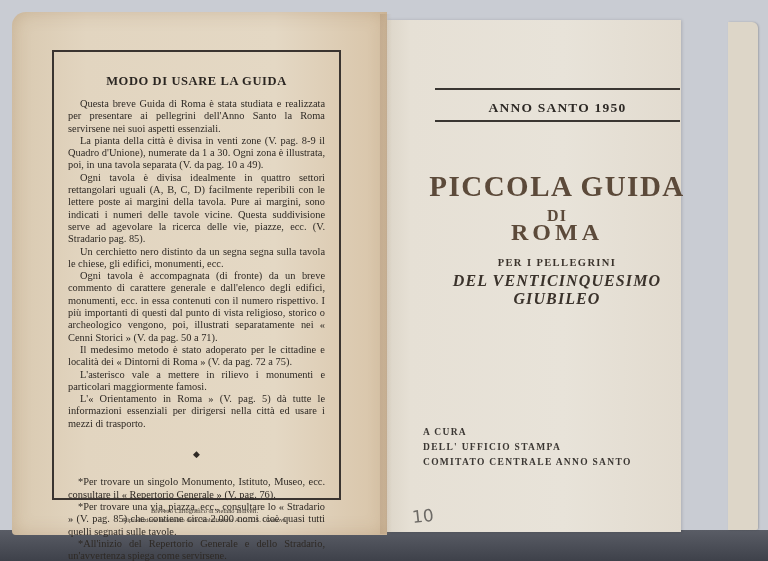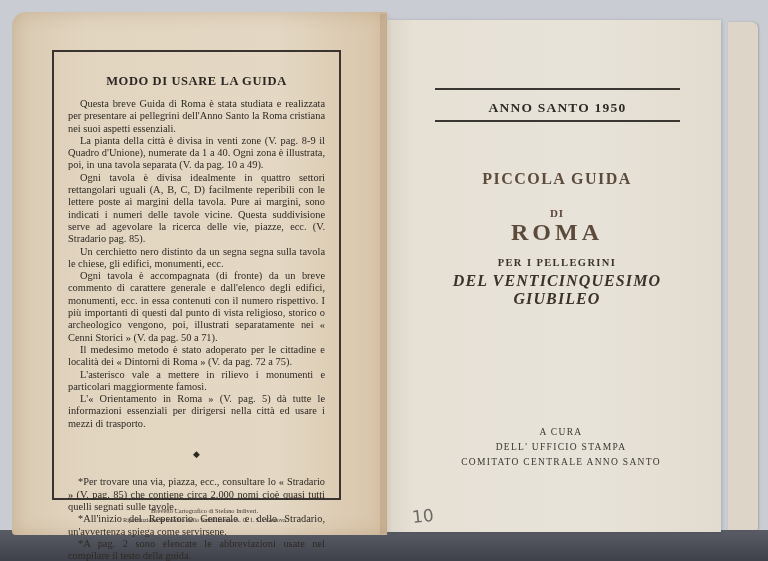--- a/index.html
+++ b/index.html
@@ -41,65 +41,66 @@
       position: absolute; left: 40px; top: 494px; width: 305px; text-align: center;
       font-size: 6.4px; line-height: 9px; color: #3c3630;
     }
     
     .right-underpage {
       position: absolute; left: 728px; top: 22px; width: 30px; height: 508px;
       background: #ddd6c8; border-radius: 0 6px 2px 0;
       box-shadow: 1px 0 2px rgba(0,0,0,0.2);
     }
     .right-page {
-      position: absolute; left: 387px; top: 20px; width: 334px; height: 512px;
+      position: absolute; left: 387px; top: 20px; width: 294px; height: 512px;
       background: linear-gradient(90deg, #ddd6c9 0%, #e6e0d5 8%, #e8e3d9 60%, #e2dbcf 100%);
       box-shadow: 1px 0 3px rgba(0,0,0,0.15);
     }
     .rule { position: absolute; left: 48px; width: 245px; height: 2px; background: #3a3632; }
     .anno {
       position: absolute; left: 48px; width: 245px; top: 80px; text-align: center;
       font-size: 13.5px; font-weight: bold; letter-spacing: 1.2px; color: #2e2a26;
     }
     .title-block { position: absolute; left: 20px; width: 300px; text-align: center; color: #5c4a3a; }
-    .t1 { top: 150px; font-size: 16px; font-weight: bold; letter-spacing: 1.5px; }
-    .t2 { top: 187px; font-size: 11px; font-weight: bold; letter-spacing: 1px; }
+    .t1 { top: 150px; font-size: 29px; font-weight: bold; letter-spacing: 1.5px; }
+    .t2 { top: 187px; font-size: 16px; font-weight: bold; letter-spacing: 1px; }
     .t3 { top: 199px; font-size: 24px; font-weight: bold; letter-spacing: 4px; }
     .t4 { top: 237px; font-size: 10.5px; font-weight: bold; letter-spacing: 1.4px; color: #3a322b; }
     .t5 { top: 252px; font-size: 16px; font-weight: bold; font-style: italic; letter-spacing: 1.1px; color: #3a322b; }
-    .credit { position: absolute; left: 24px; width: 300px; text-align: center; font-size: 9.5px; font-weight: normal; letter-spacing: 1.3px; color: #3a3632; }
+    .credit { position: absolute; left: 36px; width: 300px; text-align: left; font-size: 9.5px; font-weight: bold; letter-spacing: 1.3px; color: #3a3632; }
     .c1 { top: 407px; } .c2 { top: 422px; } .c3 { top: 437px; }
     .handwritten {
       position: absolute; left: 412px; top: 506px; font-family: "DejaVu Sans", sans-serif;
       font-size: 17px; color: #6d6a66; transform: rotate(-6deg);
     }
     .spine {
       position: absolute; left: 380px; top: 14px; width: 12px; height: 520px;
       background: linear-gradient(90deg, rgba(150,120,90,0.25), rgba(255,255,255,0));
     }
   </style>
 </head>
 <body>
 
 <div class="bottom-shadow"></div>
 
 <div class="left-page">
   <div class="frame">
     <div class="left-heading">MODO DI USARE LA GUIDA</div>
     <div class="instructions">
-      <p>Questa breve Guida di Roma è stata studiata e realizzata per presentare ai pellegrini dell'Anno Santo la Roma cristiana nei suoi aspetti essenziali.</p>
-      <p>La pianta della città è divisa in venti zone (V. pag. 8-9 il Quadro d'Unione), numerate da 1 a 40. Ogni zona è illustrata, poi, in una tavola separata (V. da pag. 10 a 49).</p>
+      <p>Questa breve Guida di Roma è stata studiata e realizzata per presentare ai pellegrini dell'Anno Santo la Roma servirsene nei suoi aspetti essenziali.</p>
+      <p>La pianta della città è divisa in venti zone (V. pag. 8-9 il Quadro d'Unione), numerate da 1 a 30. Ogni zona è illustrata, poi, in una tavola separata (V. da pag. 10 a 49).</p>
       <p>Ogni tavola è divisa idealmente in quattro settori rettangolari uguali (A, B, C, D) facilmente reperibili con le lettere poste ai margini della tavola. Pure ai margini, sono indicati i numeri delle tavole vicine. Questa suddivisione serve ad agevolare la ricerca delle vie, piazze, ecc. (V. Stradario pag. 85).</p>
       <p>Un cerchietto nero distinto da un segna segna sulla tavola le chiese, gli edifici, monumenti, ecc.</p>
       <p>Ogni tavola è accompagnata (di fronte) da un breve commento di carattere generale e dall'elenco degli edifici, monumenti, ecc. in essa contenuti con il numero rispettivo. I più importanti di questi dal punto di vista religioso, storico o archeologico vengono, poi, illustrati separatamente nei « Cenni Storici » (V. da pag. 50 a 71).</p>
       <p>Il medesimo metodo è stato adoperato per le cittadine e località dei « Dintorni di Roma » (V. da pag. 72 a 75).</p>
       <p>L'asterisco vale a mettere in rilievo i monumenti e particolari maggiormente famosi.</p>
       <p>L'« Orientamento in Roma » (V. pag. 5) dà tutte le informazioni essenziali per dirigersi nella città ed usare i mezzi di trasporto.</p>
       <div class="bullet-dot">◆</div>
       <div class="notes">
+        <p>*Per trovare un singolo Monumento, Istituto, Museo, ecc. consultare il « Repertorio Generale » (V. pag. 76).</p>
         <p>*Per trovare una via, piazza, ecc., consultare lo « Stradario » (V. pag. 85) che contiene circa 2.000 nomi cioè quasi tutti quelli segnati sulle tavole.</p>
         <p>*All'inizio del Repertorio Generale e dello Stradario, un'avvertenza spiega come servirsene.</p>
         <p>*A pag. 2 sono elencate le abbreviazioni usate nel compilare il testo della guida.</p>
       </div>
     </div>
   </div>
   <div class="imprint">
     <div>Brevetto Cartografico di Stefano Indiveri.</div>
     <div>Riproduzione in fotolito dello Stabilimento A. G. I. S. - Genova</div>
   </div>

